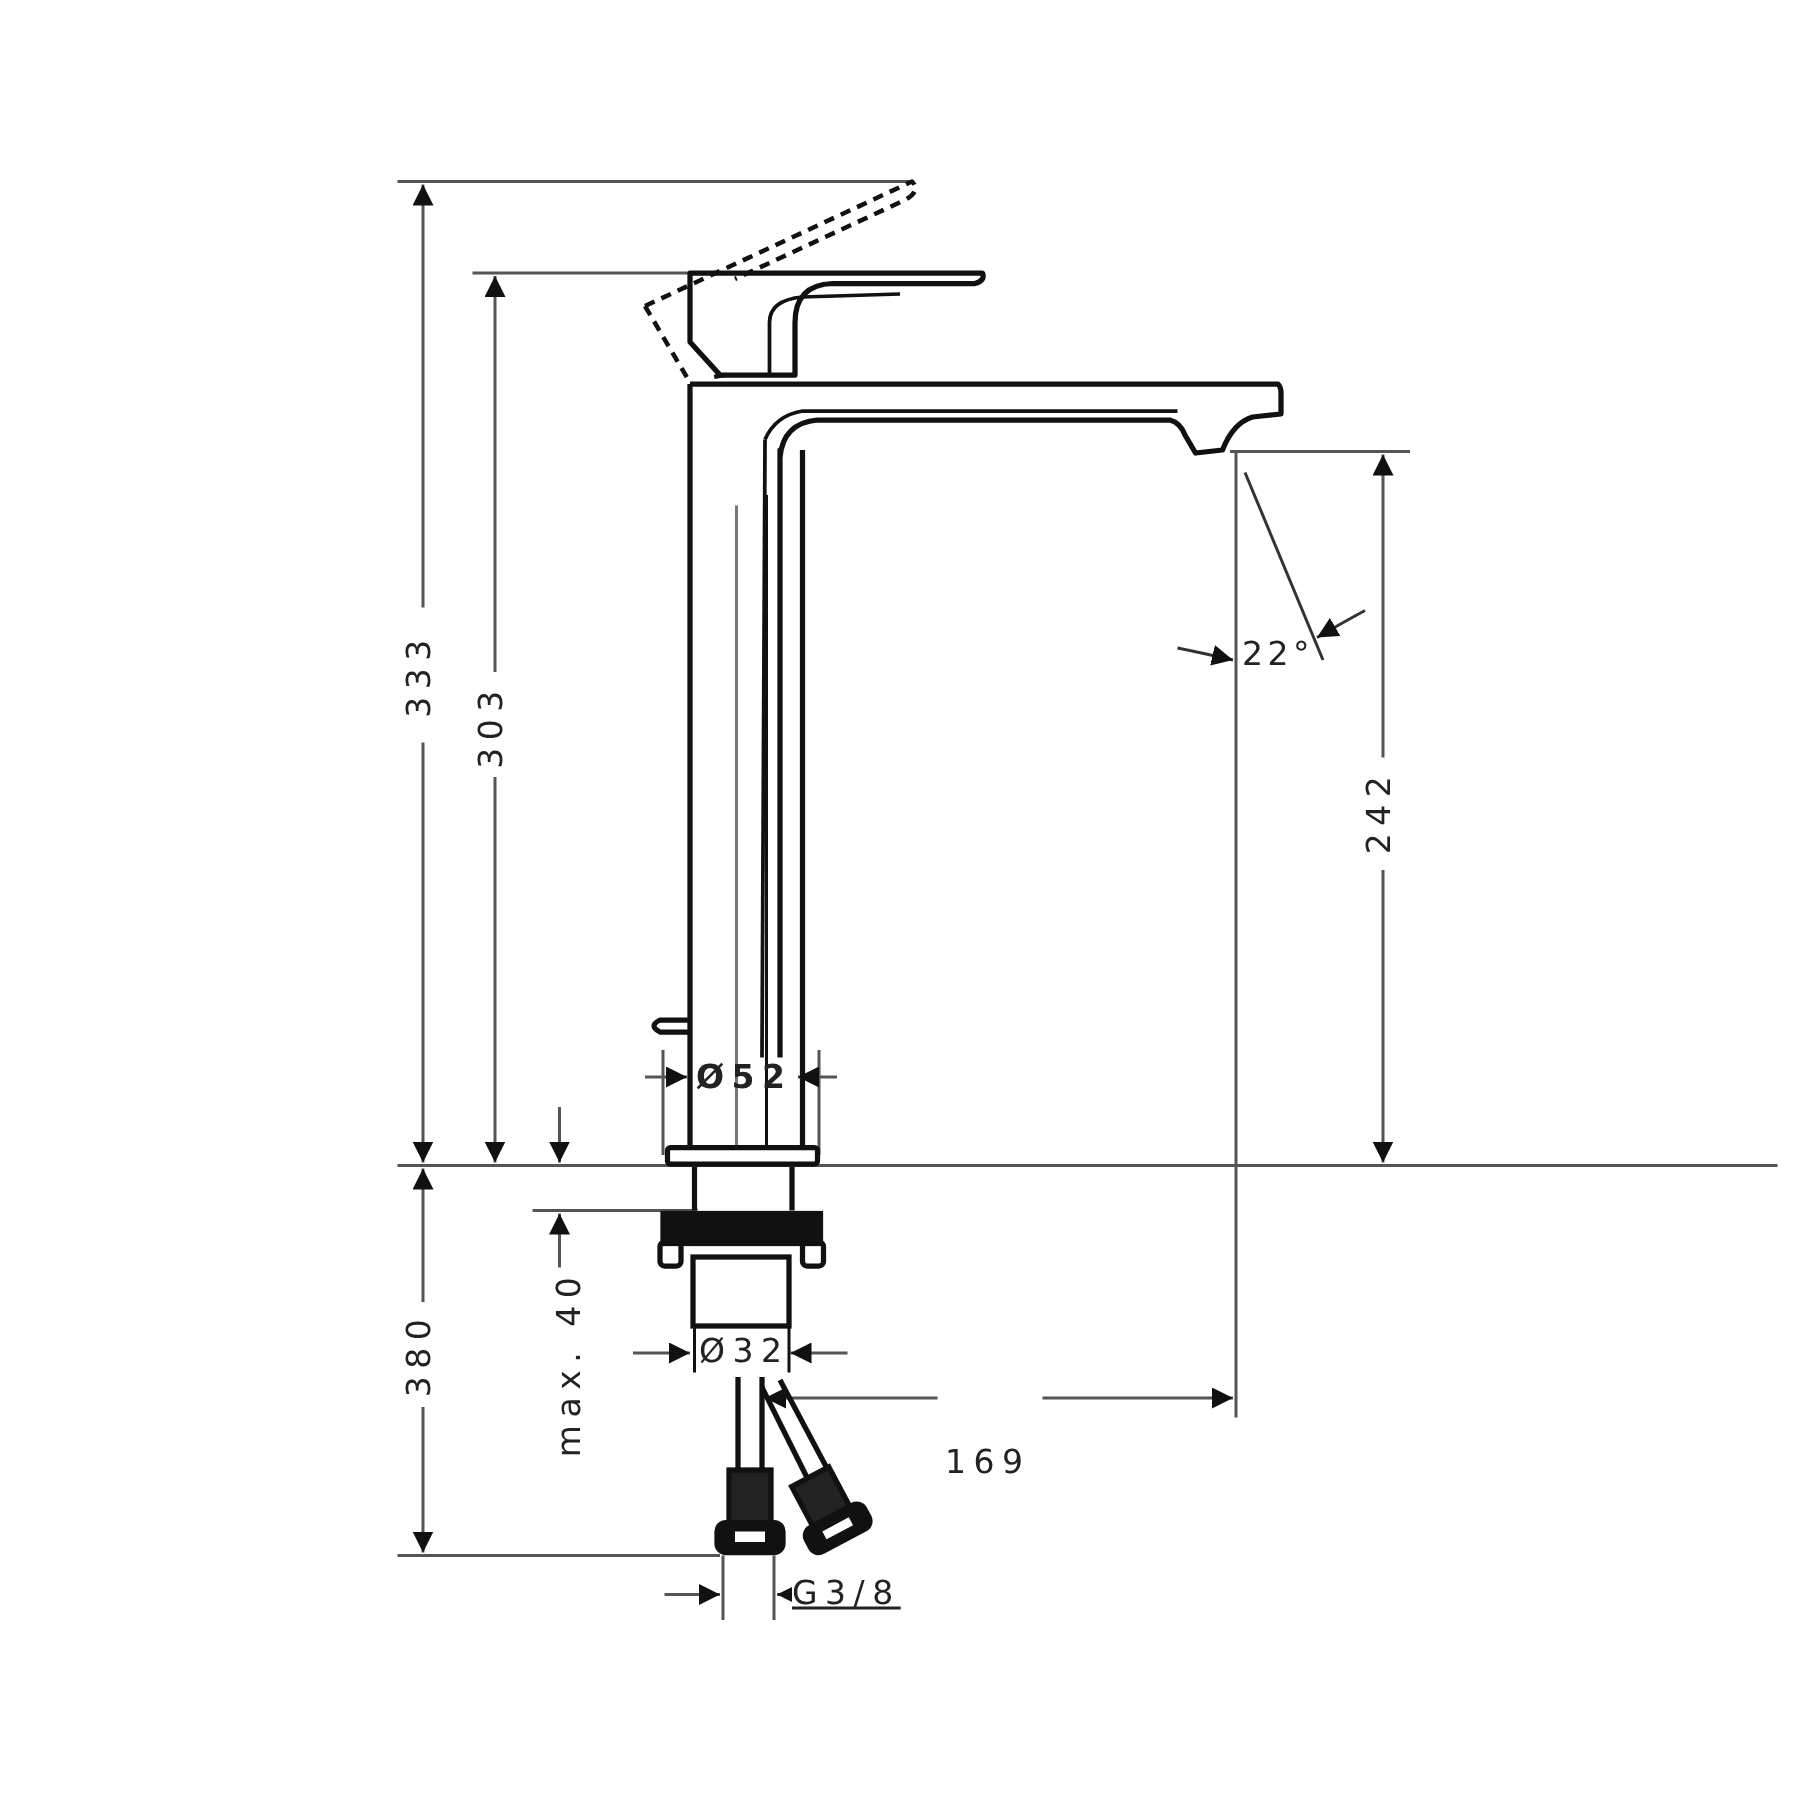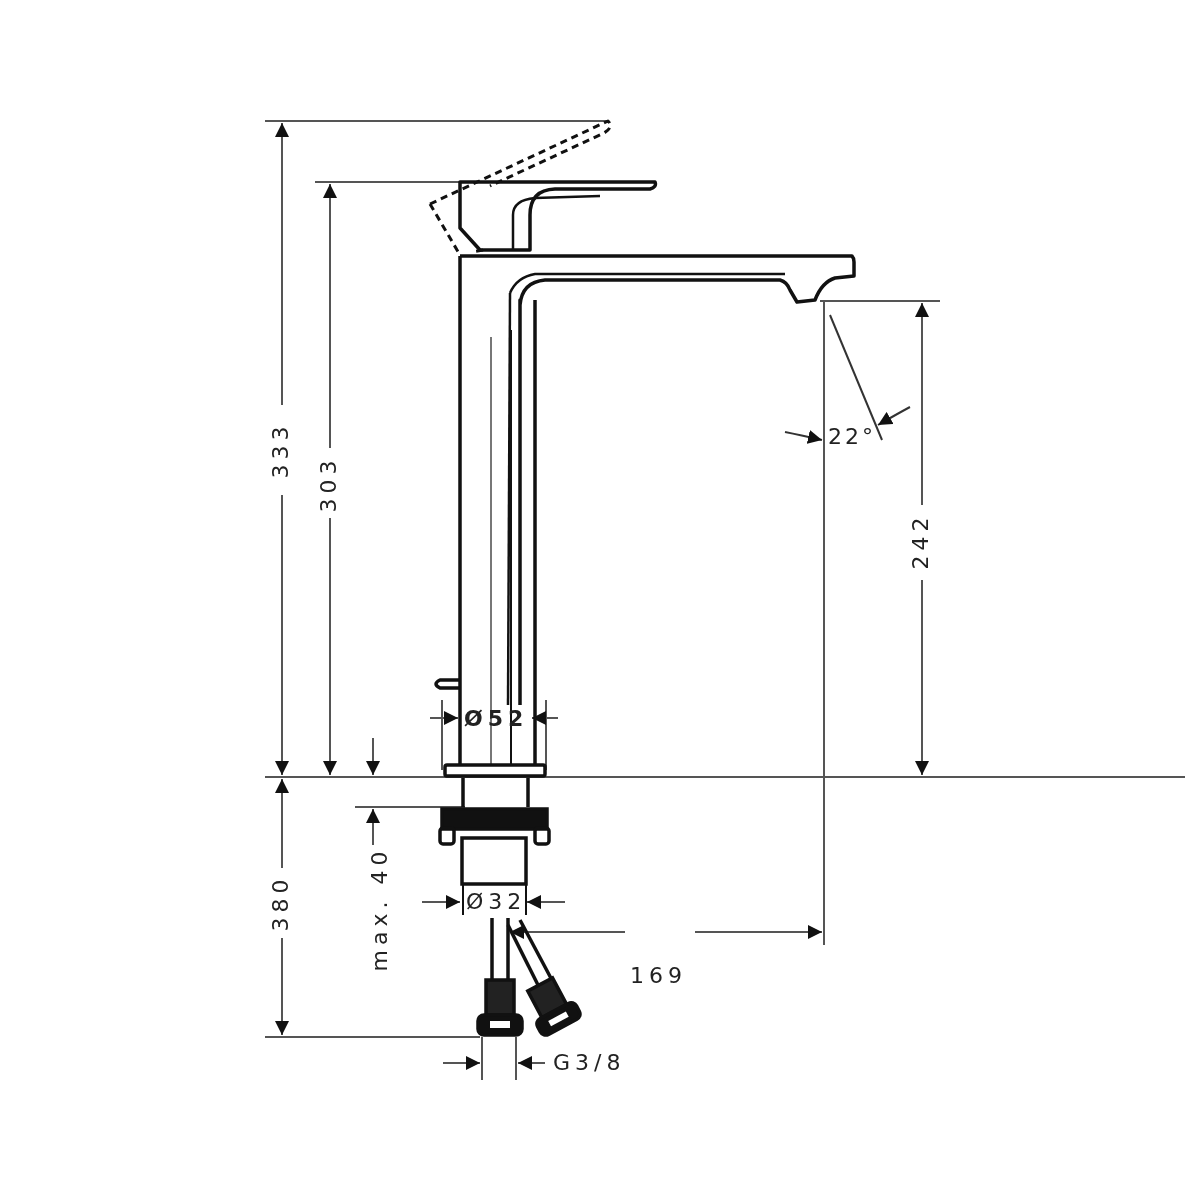--- a/index.html
+++ b/index.html
@@ -141,14 +141,14 @@
 <div class="label-layer">
   <span class="lbl vert" style="left:252px; top:439px;">333</span>
   <span class="lbl vert" style="left:300px; top:473px;">303</span>
   <span class="lbl vert" style="left:892px; top:530px;">242</span>
   <span class="lbl" style="left:828px; top:426px; letter-spacing:3px; background:transparent;">22°</span>
   <span class="lbl" style="left:464px; top:708px; background:transparent;font-weight:bold;">Ø52</span>
   <span class="lbl vert" style="left:252px; top:892px;">380</span>
   <span class="lbl vert" style="left:318px; top:898px;">max. 40</span>
   <span class="lbl" style="left:466px; top:891px; background:transparent;">Ø32</span>
   <span class="lbl" style="left:630px; top:921px;margin-top:44px;">169</span>
-  <span class="lbl" style="left:553px; top:1052px;">G3/8</span>
+  <span class="lbl" style="left:528px; top:1052px;text-decoration:underline;">G3/8</span>
 </div>
 
 </body></html>

